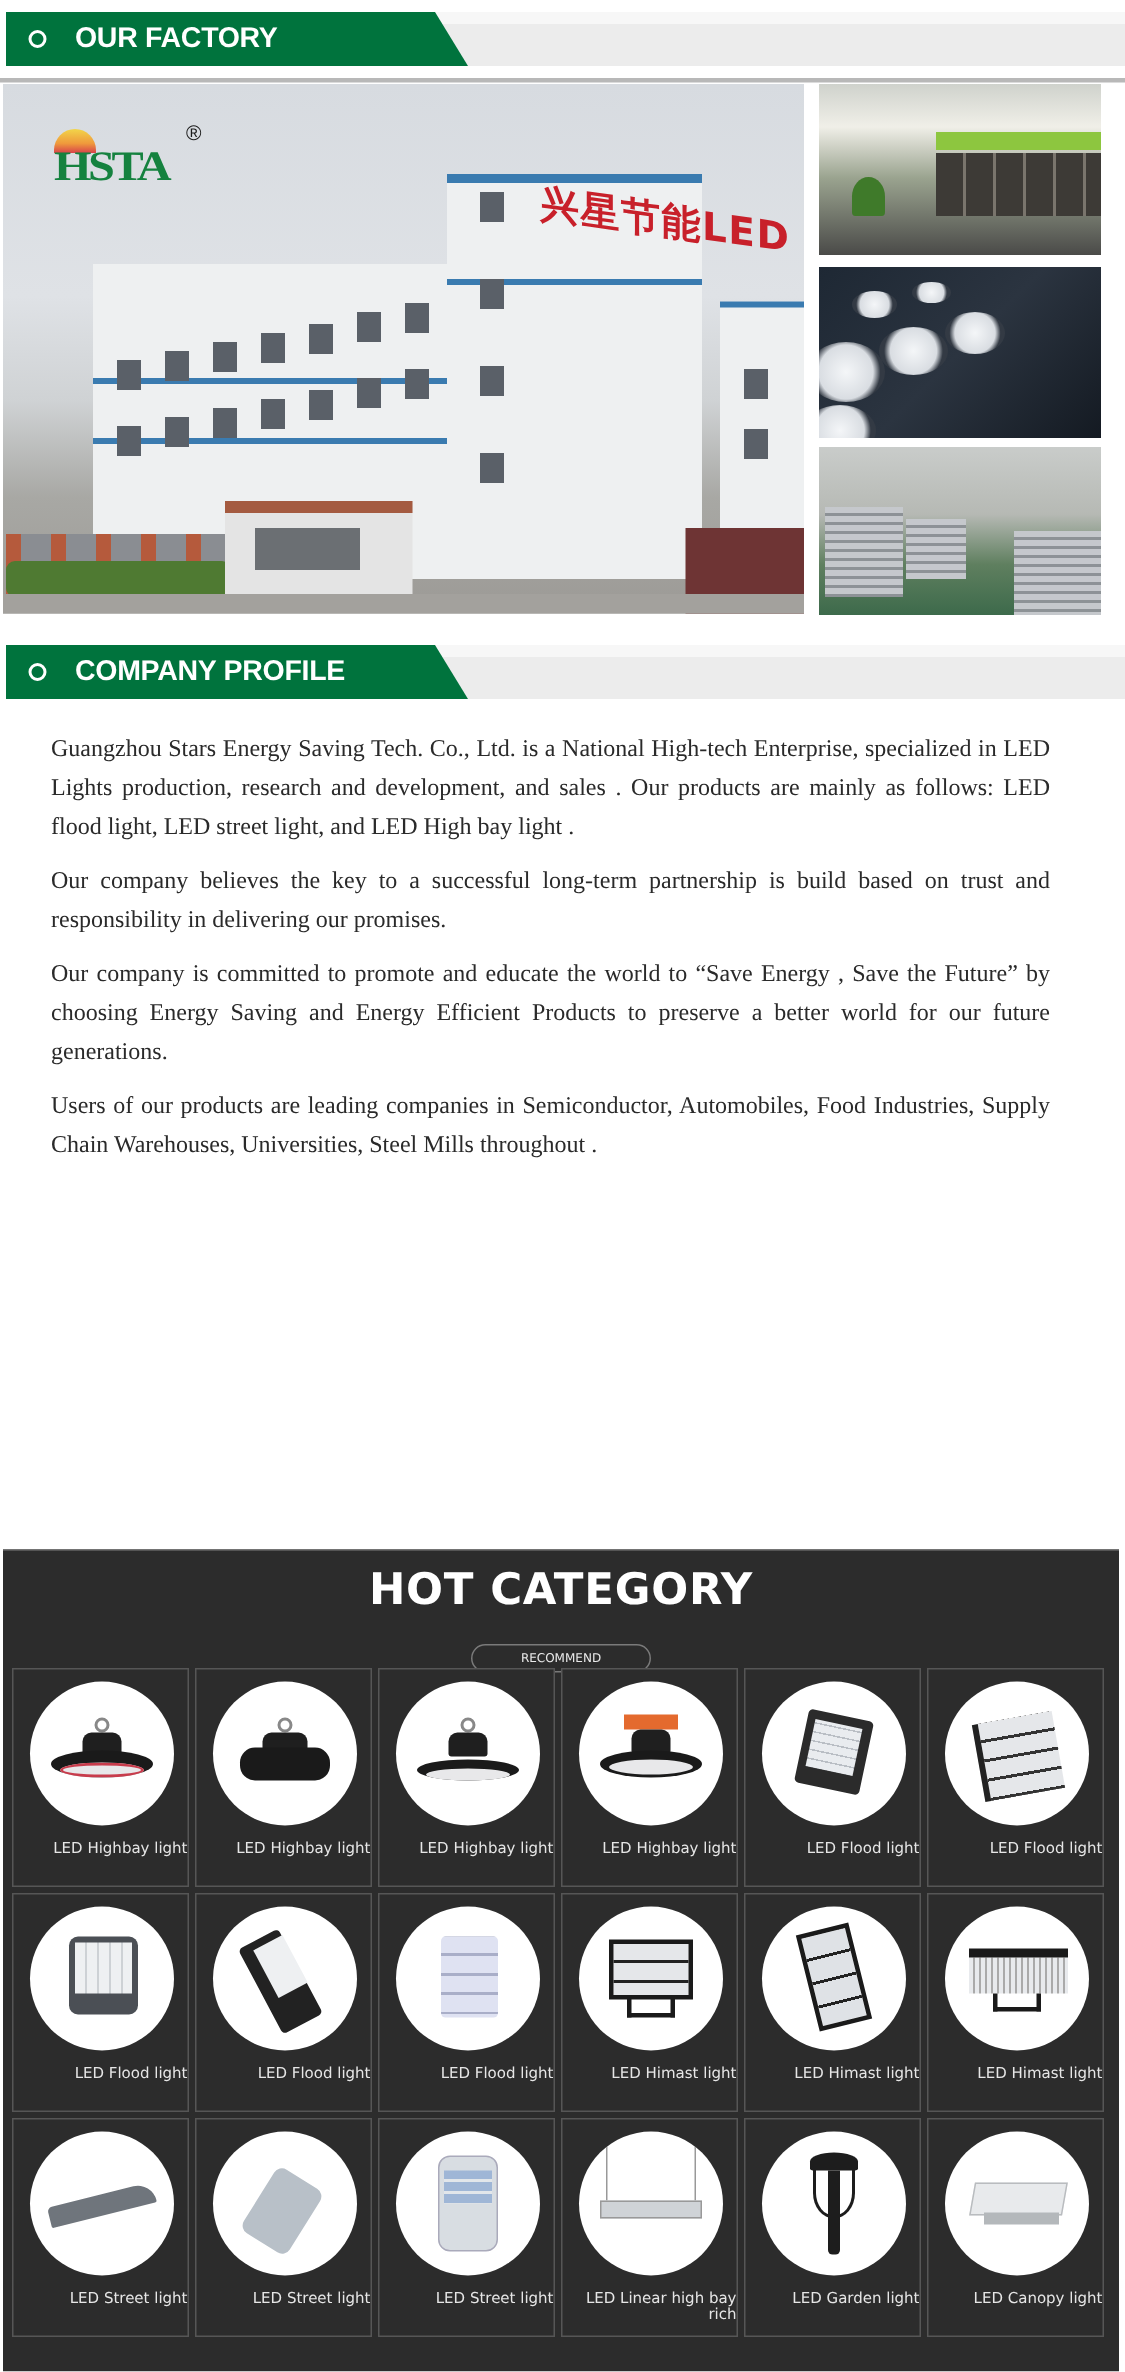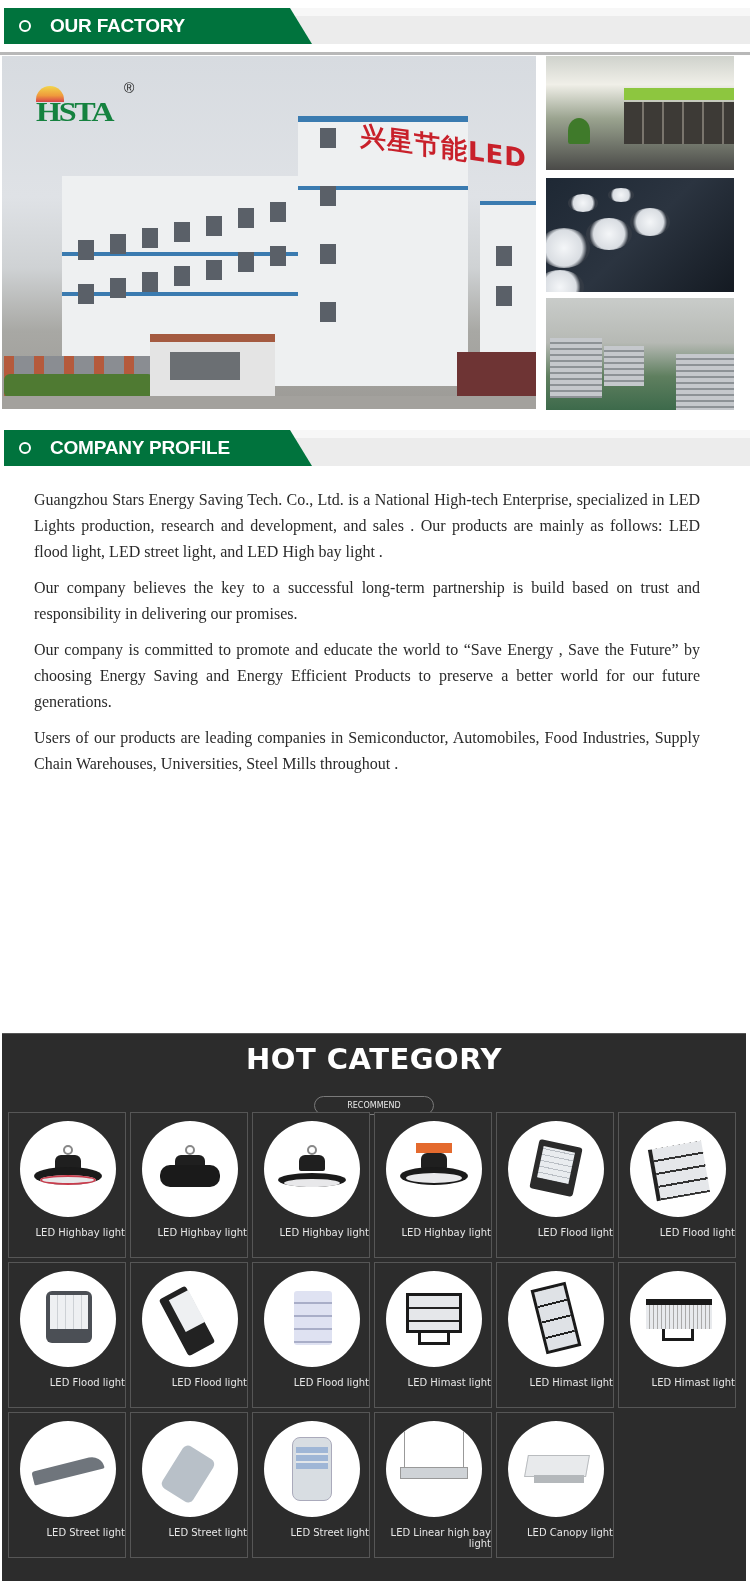--- a/index.html
+++ b/index.html
@@ -286,21 +286,29 @@
         <div class="p street-box"></div>
           <div class="p" style="left:32px;top:26px;width:32px;height:22px;background:repeating-linear-gradient(180deg,#9fb6d6 0 6px,#e2e6ea 6px 8px);"></div>
       </div>
       <div class="cell-label">LED Street light</div>
     </div>
     <div class="cell">
       <div class="circle">
         <div class="p linear-wire"></div>
           <div class="p linear"></div>
       </div>
-      <div class="cell-label">LED Linear high bay light</div>
+      <div class="cell-label">LED Linear high bay rich</div>
+    </div>
+    <div class="cell">
+      <div class="circle">
+        <div class="p garden-top"></div>
+          <div class="p garden-arch"></div>
+          <div class="p garden-pole"></div>
+      </div>
+      <div class="cell-label">LED Garden light</div>
     </div>
     <div class="cell">
       <div class="circle">
         <div class="p canopy"></div>
           <div class="p canopy-base"></div>
       </div>
       <div class="cell-label">LED Canopy light</div>
     </div>
   </div>
 </div>

